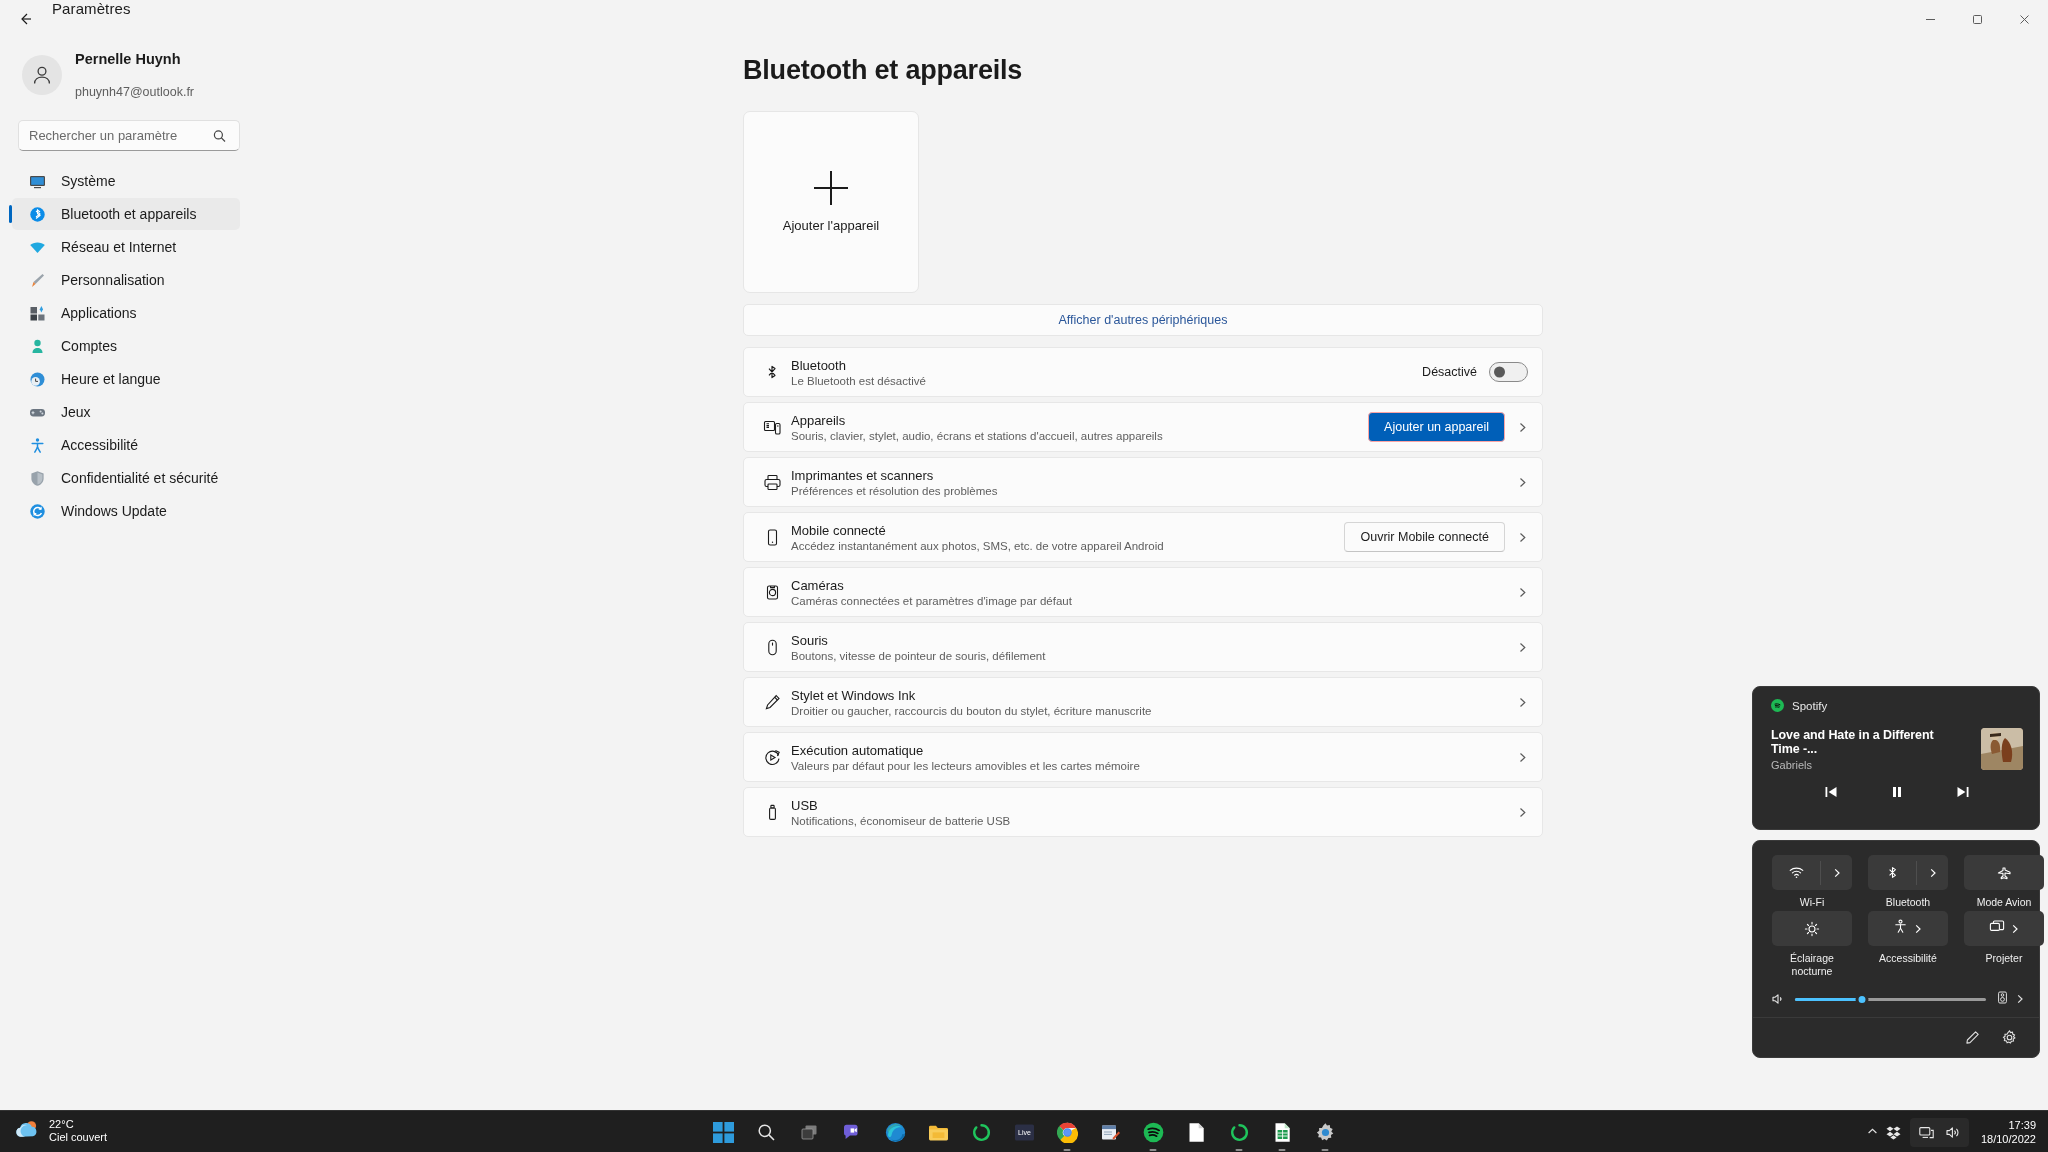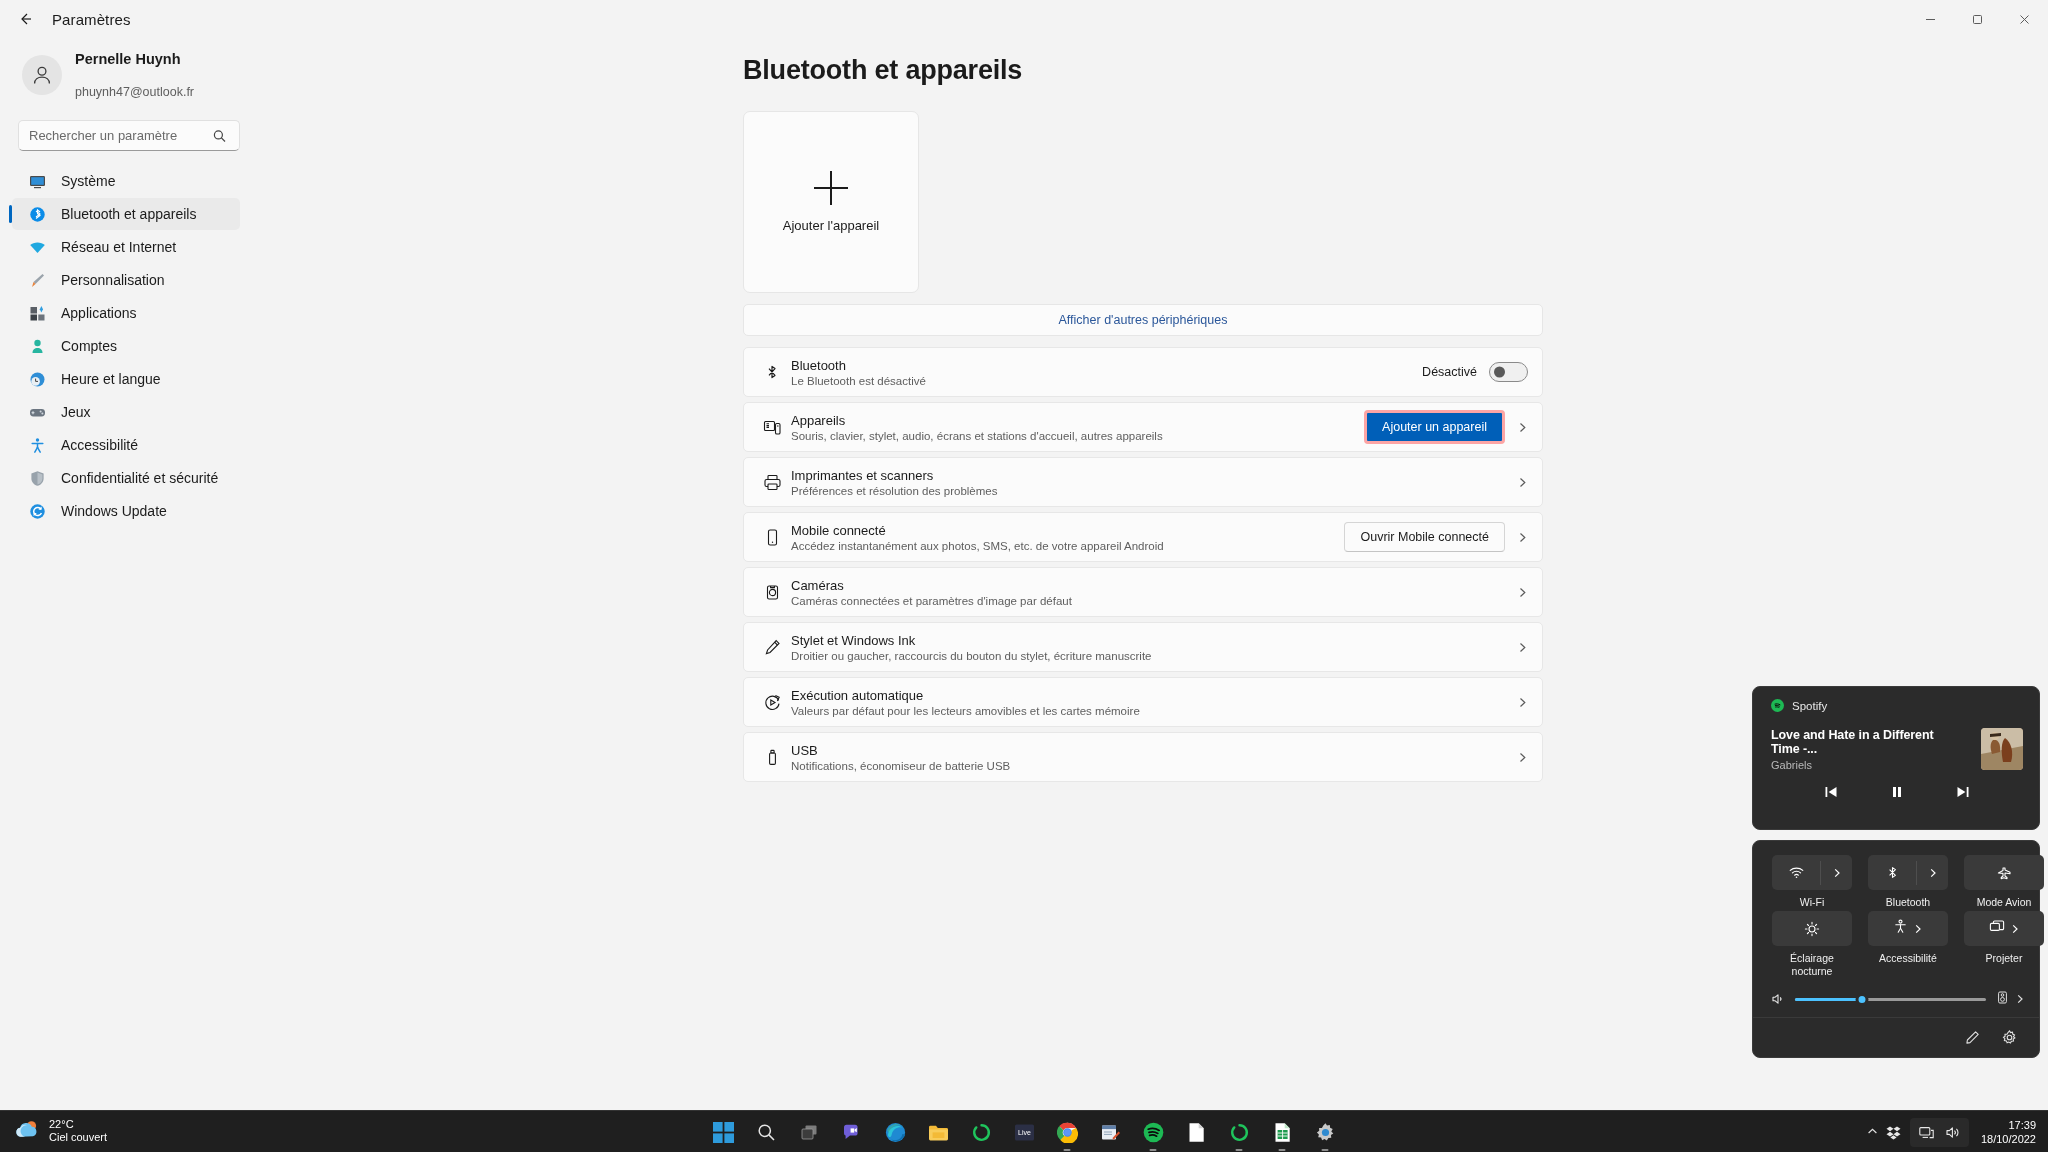--- a/index.html
+++ b/index.html
@@ -12,21 +12,21 @@
   #root { position: relative; width: 2048px; height: 1152px; }
 
   
   .settings-window {
     position: absolute; left: 0; top: 0;
     width: 2048px; height: 1110px;
     background: #f3f3f3;
   }
   .titlebar {
     position: relative; height: 38px; width: 100%;
-    display: flex; align-items: center;
+    display: flex; 
   }
   .back-arrow {
     width: 38px; height: 38px; margin-left: 6px;
     display: flex; align-items: center; justify-content: center;
     color: #1b1b1b; font-size: 17px; border-radius: 4px;
   }
   .titlebar-title {
     font-size: 15px; color: #1b1b1b; margin-left: 8px; letter-spacing: .1px;
   }
   .win-controls {
@@ -144,21 +144,21 @@
     background: #f0f0f0; border: 1px solid #8a8a8a;
     position: relative;
   }
   .toggle .knob {
     position: absolute; left: 4px; top: 50%; transform: translateY(-50%);
     width: 11px; height: 11px; border-radius: 50%; background: #5a5a5a;
   }
   .btn-primary {
     background: #005fb8; color: #fff;
     font-size: 12.5px; border-radius: 4px;
-    padding: 7px 15px; border: 3px solid #fca5a5;
+    padding: 7px 15px; border: 1px solid #fca5a5;
   }
   .btn-plain {
     background: #fbfbfb; color: #1b1b1b;
     font-size: 12.5px; border-radius: 4px;
     padding: 7px 15px; border: 1px solid #d5d5d5;
     border-bottom-color: #c4c4c4;
   }
   .chev { color: #5a5a5a; display: flex; align-items: center; }
 
   
@@ -592,20 +592,39 @@
             </div>
             <div class="row-right">
               <span class="chev">
                 <svg width="11" height="11" viewBox="0 0 11 11" fill="none" stroke="currentColor" stroke-width="1.2">
                     <path d="M3.5 1.5 L7.8 5.5 L3.5 9.5"></path>
                   </svg>
               </span>
             </div>
           </div>
 
+          <div class="row">
+            <span class="row-ico">
+              <svg width="19" height="19" viewBox="0 0 19 19" fill="none" stroke="currentColor" stroke-width="1.1">
+                <rect x="5.8" y="2.2" width="7.4" height="14.6" rx="3.7"></rect>
+                <path d="M9.5 4.6 V7.6"></path>
+              </svg>
+            </span>
+            <div class="row-text">
+              <div class="row-title">Souris</div>
+              <div class="row-sub">Boutons, vitesse de pointeur de souris, défilement</div>
+            </div>
+            <div class="row-right">
+              <span class="chev">
+                <svg width="11" height="11" viewBox="0 0 11 11" fill="none" stroke="currentColor" stroke-width="1.2">
+                    <path d="M3.5 1.5 L7.8 5.5 L3.5 9.5"></path>
+                  </svg>
+              </span>
+            </div>
+          </div>
 
           <div class="row">
             <span class="row-ico">
               <svg width="19" height="19" viewBox="0 0 19 19" fill="none" stroke="currentColor" stroke-width="1.1">
                 <path d="M13.2 2.6 L16 5.4 L7 14.4 L3.4 15.6 L4.6 12 Z"></path>
                 <path d="M11.6 4.2 L14.4 7"></path>
               </svg>
             </span>
             <div class="row-text">
               <div class="row-title">Stylet et Windows Ink</div>

